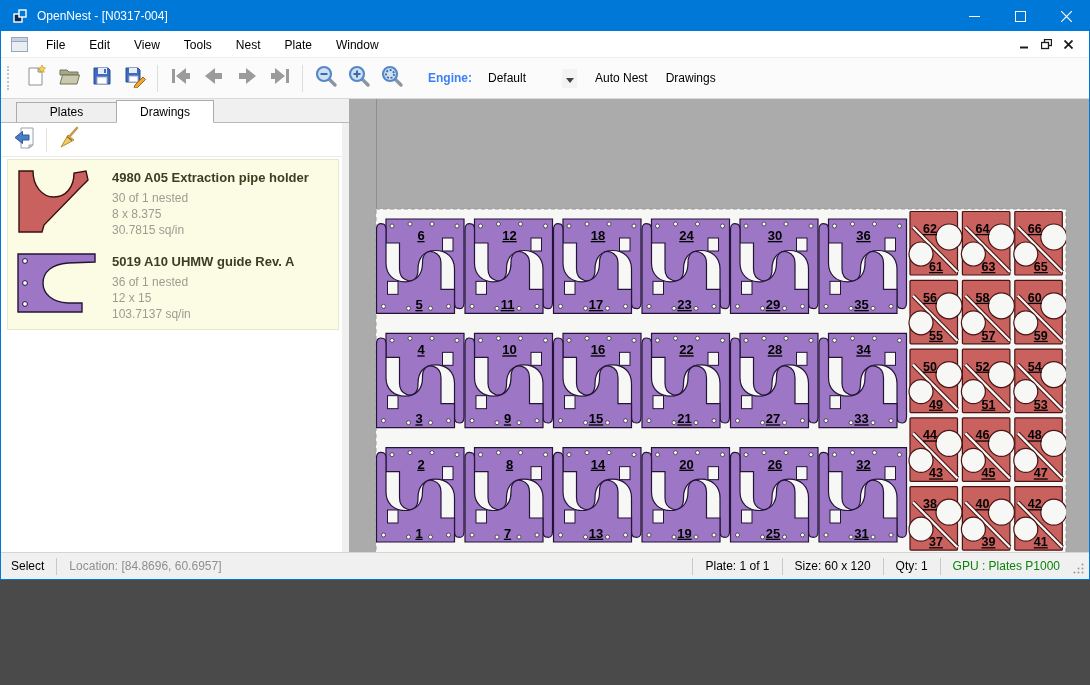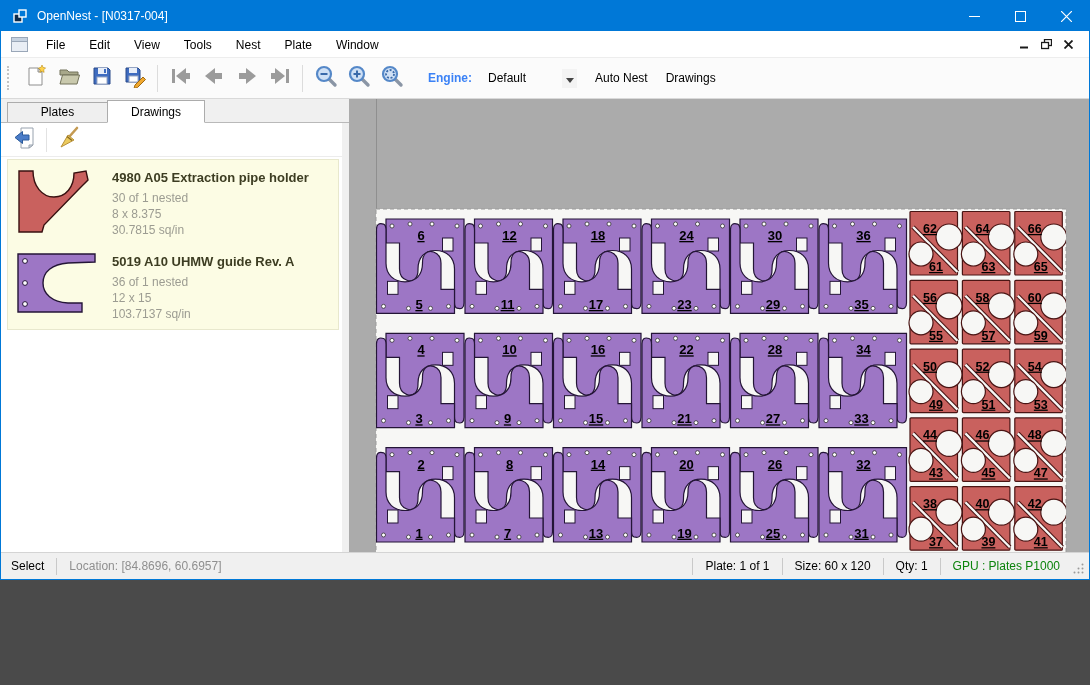--- a/index.html
+++ b/index.html
@@ -22,21 +22,21 @@
   .tgrip{width:3px;height:24px;margin:0 7px 0 6px;border-left:2px dotted #c3c3c3;}
   .tbtn{width:31px;height:31px;display:flex;align-items:center;justify-content:center;border:1px solid transparent;border-radius:2px;}
   .tsep{width:1px;height:27px;background:#dcdcdc;margin:0 6px;}
   .engine-label{font-weight:bold;font-size:12px;margin-left:20px;color:#3b82f6;}
   .engine-value{font-size:12px;margin-left:16px;width:74px;color:#000;}
   .dd-btn{width:15px;height:19px;display:flex;align-items:center;justify-content:center;background:#f3f3f3;margin-right:9px;}
   .tool-text{font-size:12px;color:#000;padding:6px 9px;border-radius:2px;}
   
   .bodyrow{flex:1;display:flex;min-height:0;}
   .sidebar{width:348px;flex:0 0 348px;background:#f0f0f0;display:flex;flex-direction:column;}
-  .tabstrip{height:23px;display:flex;align-items:flex-end;padding-left:6px;border-bottom:1px solid #b9b9b9;background:#f0f0f0;}
+  .tabstrip{height:23px;display:flex;align-items:flex-end;padding-left:15px;border-bottom:1px solid #b9b9b9;background:#f0f0f0;}
   .tab{box-sizing:border-box;height:20px;line-height:19px;text-align:center;font-size:12px;background:#efefef;
        border:1px solid #acacac;border-bottom:none;color:#000;}
   .tab.plates{width:101px;}
   .tab.drawings{width:98px;height:23px;line-height:22px;background:#ffffff;position:relative;margin-bottom:-1px;border-bottom:1px solid #fff;margin-left:-1px;}
   .panel{flex:1;background:#ffffff;border-right:7px solid #f0f0f0;display:flex;flex-direction:column;min-height:0;}
   .ptools{height:33px;flex:0 0 33px;display:flex;align-items:center;border-bottom:1px solid #ececec;padding-left:8px;}
   .pbtn{width:29px;height:28px;display:flex;align-items:center;justify-content:center;border:1px solid transparent;border-radius:2px;}
   .psep{width:1px;height:24px;background:#e2e2e2;margin:0 6px;}
   .dlist{margin:2px 3px 0 6px;background:#fcfce4;border:1px solid #e8e8cd;height:169px;overflow:hidden;}
   .ditem{display:flex;padding:7px 0 3px 8px;cursor:default;}

